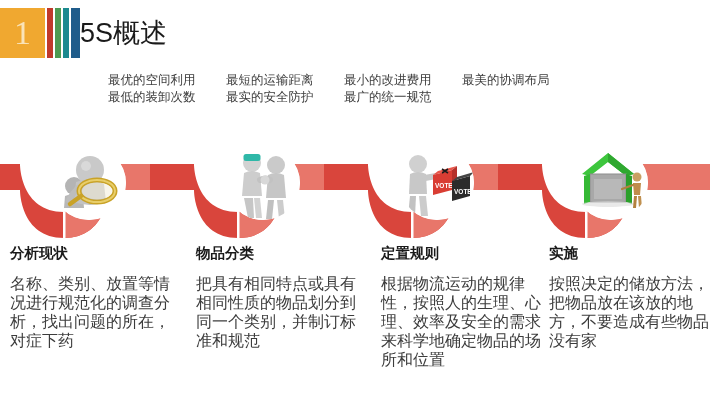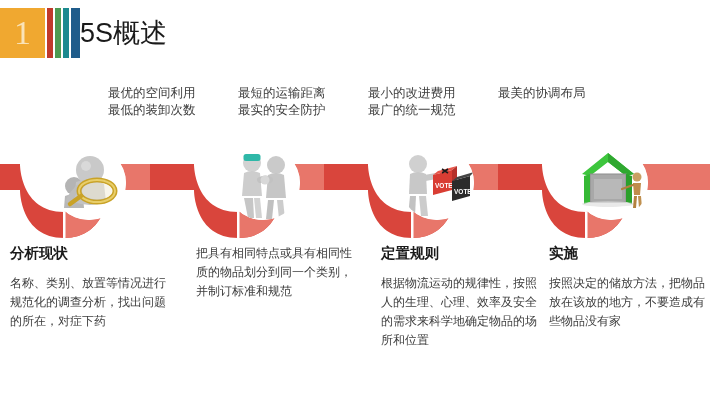--- a/index.html
+++ b/index.html
@@ -54,24 +54,24 @@
     color: #1a1a1a;
     font-weight: 400;
     letter-spacing: 0px;
     white-space: nowrap;
   }
 
   
   .bullets {
     position: absolute;
     left: 108px;
-    top: 85px;
+    top: 72px;
     width: 592px;
     display: flex;
-    gap: 12px;
+    gap: 0px;
   }
   .bullet-col {
     width: 118px;
     text-align: left;
   }
   .bullet-line {
     font-size: 12.5px;
     color: #3c3c3c;
     line-height: 17px;
     white-space: nowrap;
@@ -112,21 +112,21 @@
     width: 165px;
   }
   .col-title {
     font-size: 14.5px;
     font-weight: bold;
     color: #1a1a1a;
     margin-bottom: 11px;
     white-space: nowrap;
   }
   .col-body {
-    font-size: 12px;
+    font-size: 16px;
     color: #3c3c3c;
     line-height: 19px;
     text-align: left;
   }
 </style>
 </head>
 <body>
 
 <div class="header">
   <div class="num-box">
@@ -315,20 +315,21 @@
 </div>
 
 <div class="columns">
 
   <div class="col" style="left:10px;">
     <div class="col-title">分析现状</div>
     <div class="col-body">名称、类别、放置等情况进行规范化的调查分析，找出问题的所在，对症下药</div>
   </div>
 
   <div class="col" style="left:196px;">
+    <div class="col-title">物品分类</div>
     <div class="col-body">把具有相同特点或具有相同性质的物品划分到同一个类别，并制订标准和规范</div>
   </div>
 
   <div class="col" style="left:381px;">
     <div class="col-title">定置规则</div>
     <div class="col-body">根据物流运动的规律性，按照人的生理、心理、效率及安全的需求来科学地确定物品的场所和位置</div>
   </div>
 
   <div class="col" style="left:549px;">
     <div class="col-title">实施</div>

